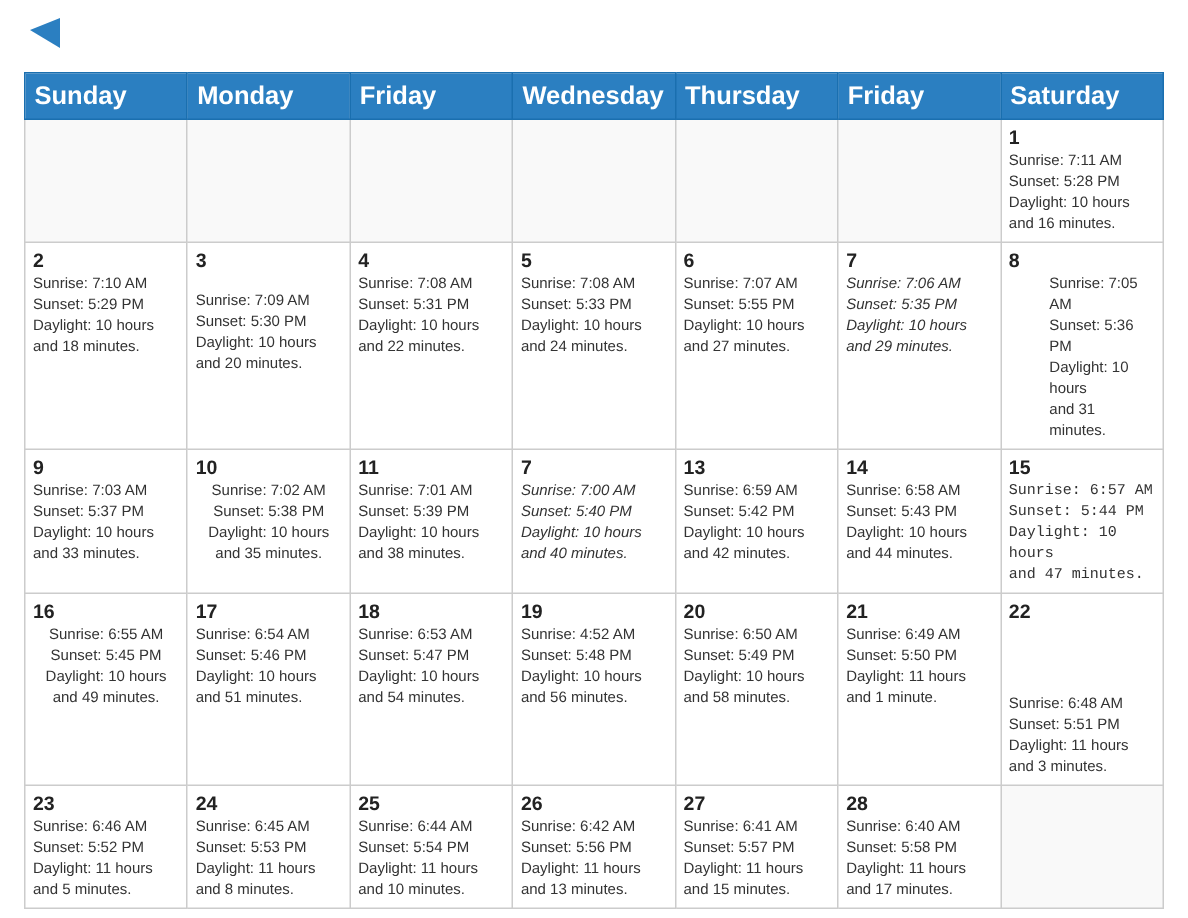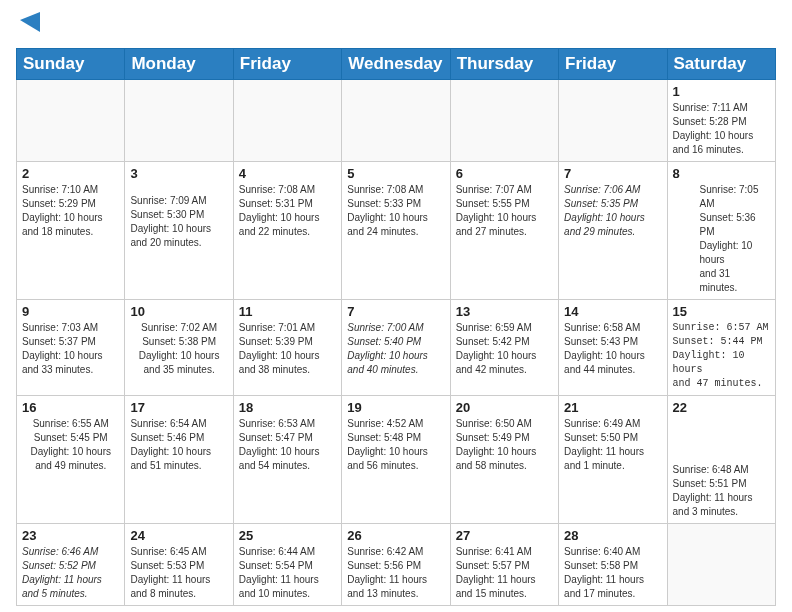--- a/index.html
+++ b/index.html
@@ -278,21 +278,21 @@
           <span class="day-number">22</span>
           <div class="day-info" style="white-space: pre-line; margin-top: 48px;">Sunrise: 6:48 AM
 Sunset: 5:51 PM
 Daylight: 11 hours
 and 3 minutes.</div>
         </td>
       </tr>
       <tr>
         <td>
           <span class="day-number">23</span>
-          <div class="day-info" style="white-space: pre-line; font-style: italic;">Sunrise: 6:46 AM
+          <div class="day-info" style="white-space: pre-line;">Sunrise: 6:46 AM
 Sunset: 5:52 PM
 Daylight: 11 hours
 and 5 minutes.</div>
         </td>
         <td>
           <span class="day-number">24</span>
           <div class="day-info" style="white-space: pre-line;">Sunrise: 6:45 AM
 Sunset: 5:53 PM
 Daylight: 11 hours
 and 8 minutes.</div>

